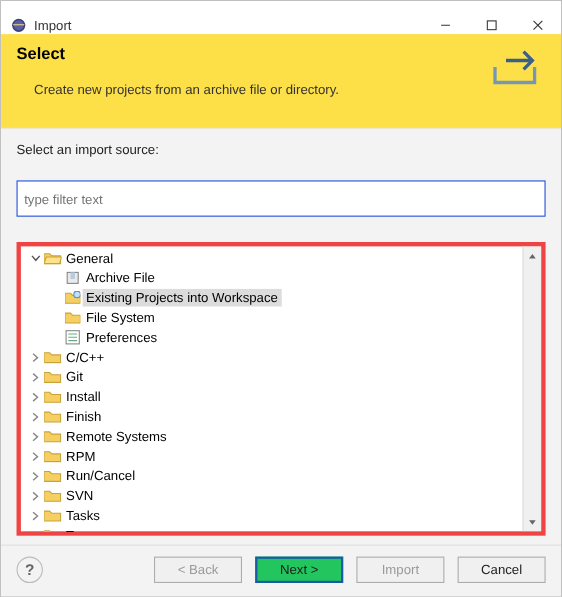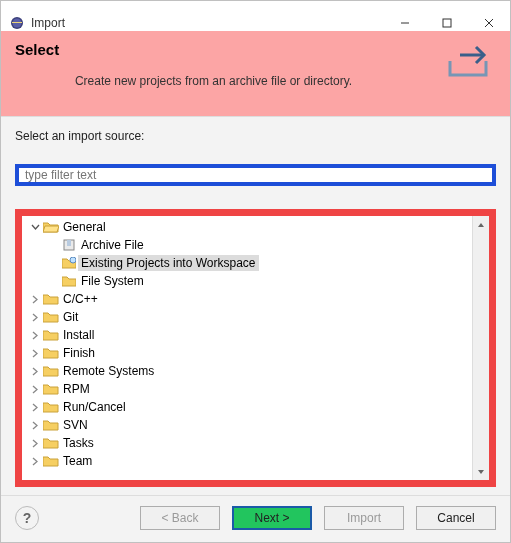--- a/index.html
+++ b/index.html
@@ -36,52 +36,52 @@
   .titlebar .winbtn {
     width: 42px; height: 28px;
     display:flex;align-items:center;justify-content:center;
     color:#555;
   }
 
   .banner {
     padding: 8px 14px 12px 14px;
     display:flex;
     border-bottom: 1px solid #ddd;
-    background:#fca5a5;
+    background:#fde047;
     gap:28px;
   }
   .banner-text { flex:1; }
   .banner h1 { font-size: 15px; font-weight: bold; margin: 2px 0 6px 0; }
-  .banner p { font-size: 12px; margin: 16px; color:#333;text-align:center; }
+  .banner p { font-size: 12px; margin: 16px; color:#333; }
   .banner-icon { width:56px; display:flex;align-items:flex-start;justify-content:center;padding-top:4px; }
 
   .content {
     flex:1;
     padding: 12px 14px 8px 14px;
     display:flex;
     flex-direction:column;
     background:#f3f3f3;
     overflow:hidden;
     gap:17px;
   }
   .content label { font-size:12px; color:#222; margin-bottom:4px; display:block; }
   .filter {
     width:100%;
-    height:22px;
-    border:4px solid #1d4ed8;
+    height:33px;
+    border:1px solid #1d4ed8;
     padding: 2px 6px;
     font-size:12px;
     color:#888;
     background:#fff;
     margin-bottom:6px;
     font-family:inherit;
   }
   .tree {
     flex:1;
-    border:7px solid #ef4444;
+    border:4px solid #ef4444;
     background:#fff;
     overflow:hidden;
     position:relative;
     display:flex;
   }
   .tree-inner {
     flex:1;
     overflow:auto;
     padding: 2px 0;
   }
@@ -238,20 +238,32 @@
         <div class="node depth-2">
           <span class="exp"></span>
           <span class="ficon">
               <svg width="14" height="12">
                 <path d="M0 2 h5 l2 2 h7 v7 h-14 z" fill="#f6cf62" stroke="#caa23a"></path>
               </svg>
             </span>
           <span class="lbl">File System</span>
         </div>
 
+        <div class="node depth-2">
+          <span class="exp"></span>
+          <span class="ficon">
+              <svg width="14" height="14">
+                <rect x="1" y="1" width="12" height="12" fill="#fff" stroke="#888"></rect>
+                <line x1="3" y1="4" x2="11" y2="4" stroke="#6a8"></line>
+                <line x1="3" y1="7" x2="11" y2="7" stroke="#6a8"></line>
+                <line x1="3" y1="10" x2="11" y2="10" stroke="#6a8"></line>
+              </svg>
+            </span>
+          <span class="lbl">Preferences</span>
+        </div>
 
         <div class="node depth-1">
           <span class="exp">
               <svg width="9" height="9">
                 <path d="M2 1 L6 4.5 L2 8" fill="none" stroke="#888" stroke-width="1.3"></path>
               </svg>
             </span>
           <span class="ficon">
               <svg width="16" height="12">
                 <path d="M0 2 h5 l2 2 h8 v7 h-15 z" fill="#f6cf62" stroke="#caa23a"></path>

